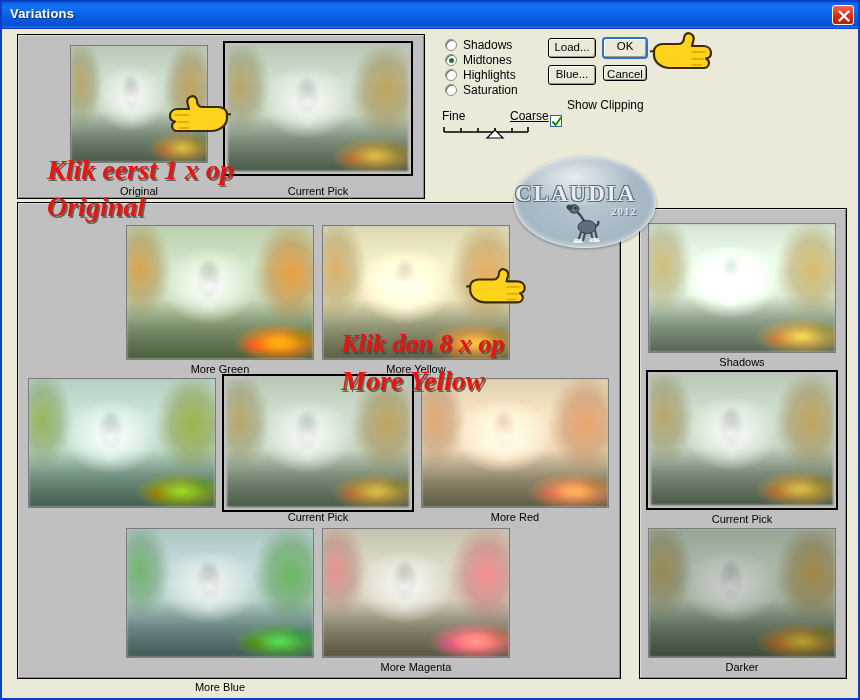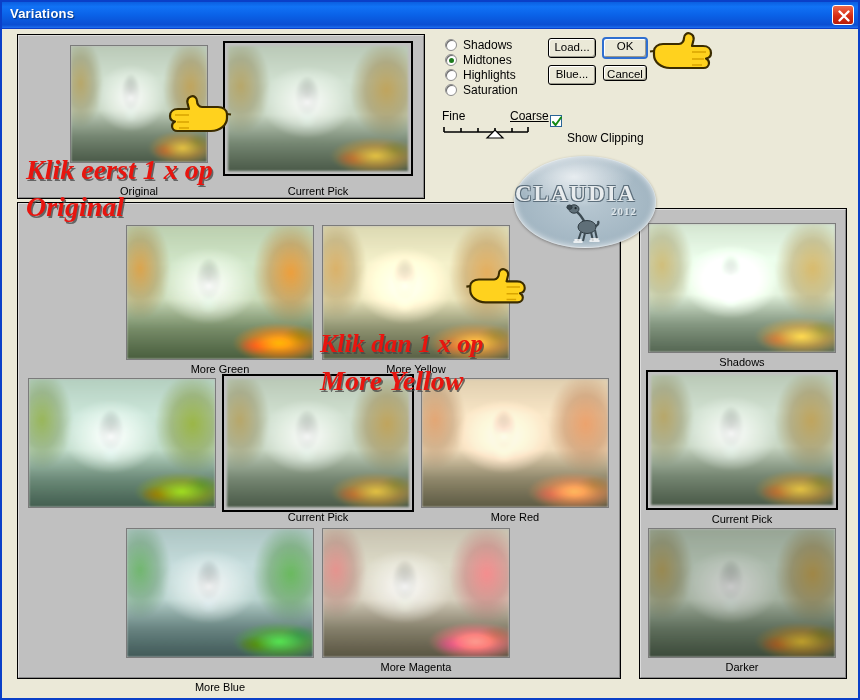--- a/index.html
+++ b/index.html
@@ -143,20 +143,21 @@
 
   
   .anno{
     position:absolute;
     font-family:"Liberation Serif",serif;
     font-style:italic;font-weight:bold;
     color:#e8150f;
     white-space:nowrap;
     text-shadow:1.5px 1.5px 0 rgba(70,70,70,.75);
     pointer-events:none;
+    margin-left:21px;
   }
 
   
   #watermark{
     position:absolute;border-radius:50%;
     background:
       radial-gradient(ellipse 70% 55% at 42% 22%, rgba(255,255,255,.72) 0%, rgba(255,255,255,0) 62%),
       radial-gradient(ellipse 100% 100% at 50% 50%, #b8c8d2 0%, #9fb3c0 55%, #7e93a2 100%);
     box-shadow:inset 0 0 6px rgba(255,255,255,.75), 0 1px 3px rgba(0,0,0,.35);
     border:1px solid rgba(255,255,255,.55);
@@ -239,21 +240,21 @@
   <div class="btn" style="left:546px;top:36px;width:48px;height:20px;"><span>Load...</span></div>
   <div class="btn default" style="left:600px;top:35px;width:46px;height:22px;"><span style="top:1px;">OK</span></div>
   <div class="btn" style="left:546px;top:63px;width:48px;height:20px;"><span>Blue...</span></div>
   <div class="btn" style="left:601px;top:63px;width:44px;height:16px;"><span>Cancel</span></div>
 
   <div id="clip-box" style="left:548px;top:113px;">
     <svg width="10" height="12" viewBox="0 0 10 12">
       <path d="M1 6 L3.6 9 L9 1.5" stroke="#148a14" stroke-width="2" fill="none" stroke-linecap="round" stroke-linejoin="round"></path>
     </svg>
   </div>
-  <div id="clip-label" style="left:565px;top:129px;text-align:right;">Show Clipping</div>
+  <div id="clip-label" style="left:565px;top:96px;text-align:right;">Show Clipping</div>
 
   <div class="panel" style="left:15px;top:200px;width:604px;height:477px;">
     <div class="panel-inner-hl"></div>
 
     <div class="thumb plain" style="left:108px;top:22px;width:188px;height:135px;">
       <div class="art v-green"></div>
     </div>
     <div class="cap" style="left:108px;top:160px;width:188px;">More Green</div>
 
     <div class="thumb plain" style="left:304px;top:22px;width:188px;height:135px;">
@@ -319,21 +320,21 @@
       </g>
       <g stroke="#ffffff" stroke-width="1.6" fill="none" stroke-linecap="round">
         <path d="M13 39 L21 39 M14 37 L20 37"></path>
         <path d="M29 38 L38 38 M30 36 L37 36"></path>
       </g>
     </svg>
   </div>
 
   <div class="anno" style="left:24px;top:152px;font-size:28px;">Klik eerst 1 x op</div>
   <div class="anno" style="left:24px;top:189px;font-size:28px;">Original</div>
-  <div class="anno" style="left:318px;top:327px;font-size:26px;">Klik dan 1 x op</div>
+  <div class="anno" style="left:318px;top:327px;font-size:26px;">Klik dan 8 x op</div>
   <div class="anno" style="left:318px;top:363px;font-size:28px;">More Yellow</div>
 
   <svg class="hand" style="left:163px;top:92px;" width="68" height="46" viewBox="0 0 68 46">
     <g transform="scale(-1,1) translate(-68,0)">
       <path d="M6 20 C6 16 10 13 15 13 L31 13 C34 13 36 10 36 7 C36 3.5 39 1.5 42 2.5 C45 3.5 46 6 45.5 9 L44 15 L55 15 C60 15 63 18 63 22 C63 25 61 27 58 27.5 C60 28.5 61 30 61 32 C61 35 58.5 37 55.5 37 L22 37 C13 37 6 31 6 24 Z" fill="#ffd21e" stroke="#3b2c00" stroke-width="2.2" stroke-linejoin="round"></path>
       <path d="M44 21 L58 21 M44 28 L56 28 M44 34 L54 34" stroke="#d9a400" stroke-width="1.6" fill="none"></path>
       <path d="M6 20 L2 20.5" stroke="#3b2c00" stroke-width="2.2"></path>
     </g>
   </svg>
 

